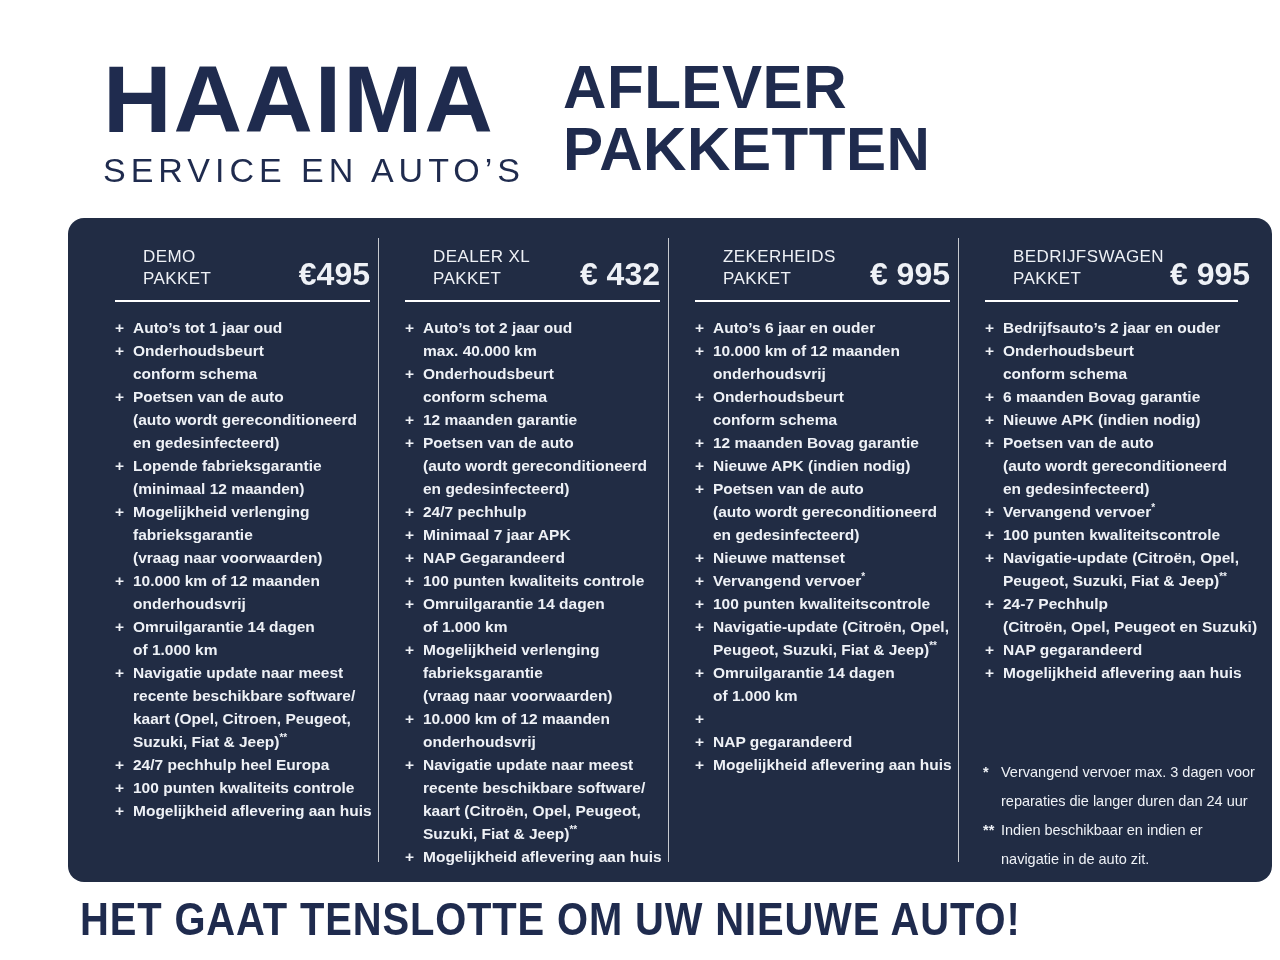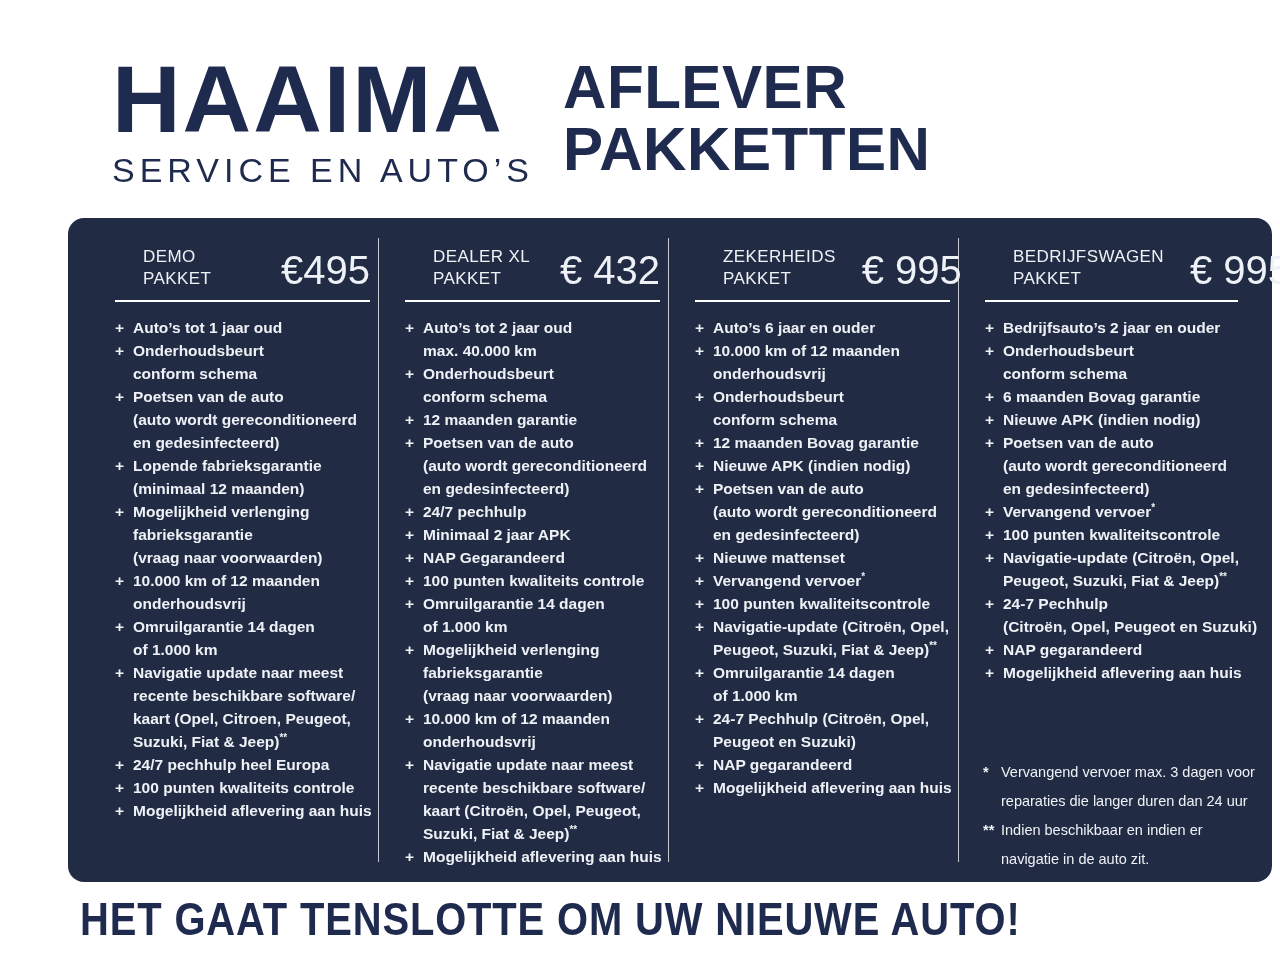--- a/index.html
+++ b/index.html
@@ -3,42 +3,42 @@
 <meta charset="utf-8">
 <style>
   html,body{margin:0;padding:0;}
   body{
     width:1280px;height:960px;background:#ffffff;position:relative;overflow:hidden;
     font-family:"Liberation Sans", sans-serif;
     -webkit-font-smoothing:antialiased;
   }
 
   
-  .logo{position:absolute;left:112px;top:52px;color:#1F2B4E;}
+  .logo{position:absolute;left:103px;top:52px;color:#1F2B4E;}
   .logo-brand{font-size:95px;font-weight:700;line-height:1;letter-spacing:2px;}
   .logo-sub{font-size:34px;font-weight:400;letter-spacing:5px;margin-top:4px;}
   .page-title{
     position:absolute;left:563px;top:56px;color:#1F2B4E;
     font-size:62px;font-weight:700;line-height:1.0;letter-spacing:0.5px;
     transform:scaleX(.97);transform-origin:left top;
   }
 
   
   .panel{
     position:absolute;left:68px;top:218px;width:1204px;height:664px;
     background:#212C44;border-radius:16px;
   }
   .col-divider{
     position:absolute;top:20px;bottom:20px;width:1px;
     background:rgba(255,255,255,.75);
   }
   .pkg-col{position:absolute;top:28px;width:255px;color:#EEF1F6;}
   .pkg-head{display:flex;justify-content:space-between;align-items:flex-end;}
   .pkg-name{font-size:17px;font-weight:400;line-height:1.28;letter-spacing:.4px;white-space:nowrap;margin-left:28px;}
-  .pkg-price{font-size:40px;font-weight:400;line-height:1;white-space:nowrap;padding-left:6px;margin-left:20px;}
+  .pkg-price{font-size:32px;font-weight:700;line-height:1;white-space:nowrap;padding-left:6px;}
   .pkg-rule{height:2px;background:#ffffff;margin-top:10px;}
   .pkg-items{margin-top:14px;}
   .pkg-item{display:flex;font-size:15.5px;font-weight:700;line-height:23px;}
   .pkg-item .marker{width:18px;flex:0 0 18px;}
   .pkg-item .lines{white-space:nowrap;}
   .pkg-item sup{font-size:10px;line-height:0;}
 
   
   .footnotes{position:absolute;left:915px;top:540px;width:280px;color:#EEF1F6;}
   .fn-item{display:flex;font-size:14.5px;font-weight:400;line-height:29px;}
@@ -153,21 +153,21 @@
         <div class="pkg-item">
           <span class="marker">+</span>
           <span class="lines">Poetsen van de auto<br>(auto wordt gereconditioneerd<br>en gedesinfecteerd)</span>
         </div>
         <div class="pkg-item">
           <span class="marker">+</span>
           <span class="lines">24/7 pechhulp</span>
         </div>
         <div class="pkg-item">
           <span class="marker">+</span>
-          <span class="lines">Minimaal 2 jaar APK</span>
+          <span class="lines">Minimaal 7 jaar APK</span>
         </div>
         <div class="pkg-item">
           <span class="marker">+</span>
           <span class="lines">NAP Gegarandeerd</span>
         </div>
         <div class="pkg-item">
           <span class="marker">+</span>
           <span class="lines">100 punten kwaliteits controle</span>
         </div>
         <div class="pkg-item">
@@ -242,21 +242,20 @@
         <div class="pkg-item">
           <span class="marker">+</span>
           <span class="lines">Navigatie-update (Citroën, Opel,<br>Peugeot, Suzuki, Fiat &amp; Jeep)<sup>**</sup></span>
         </div>
         <div class="pkg-item">
           <span class="marker">+</span>
           <span class="lines">Omruilgarantie 14 dagen<br>of 1.000 km</span>
         </div>
         <div class="pkg-item">
           <span class="marker">+</span>
-          <span class="lines">24-7 Pechhulp (Citroën, Opel,<br>Peugeot en Suzuki)</span>
         </div>
         <div class="pkg-item">
           <span class="marker">+</span>
           <span class="lines">NAP gegarandeerd</span>
         </div>
         <div class="pkg-item">
           <span class="marker">+</span>
           <span class="lines">Mogelijkheid aflevering aan huis</span>
         </div>
       </div>

